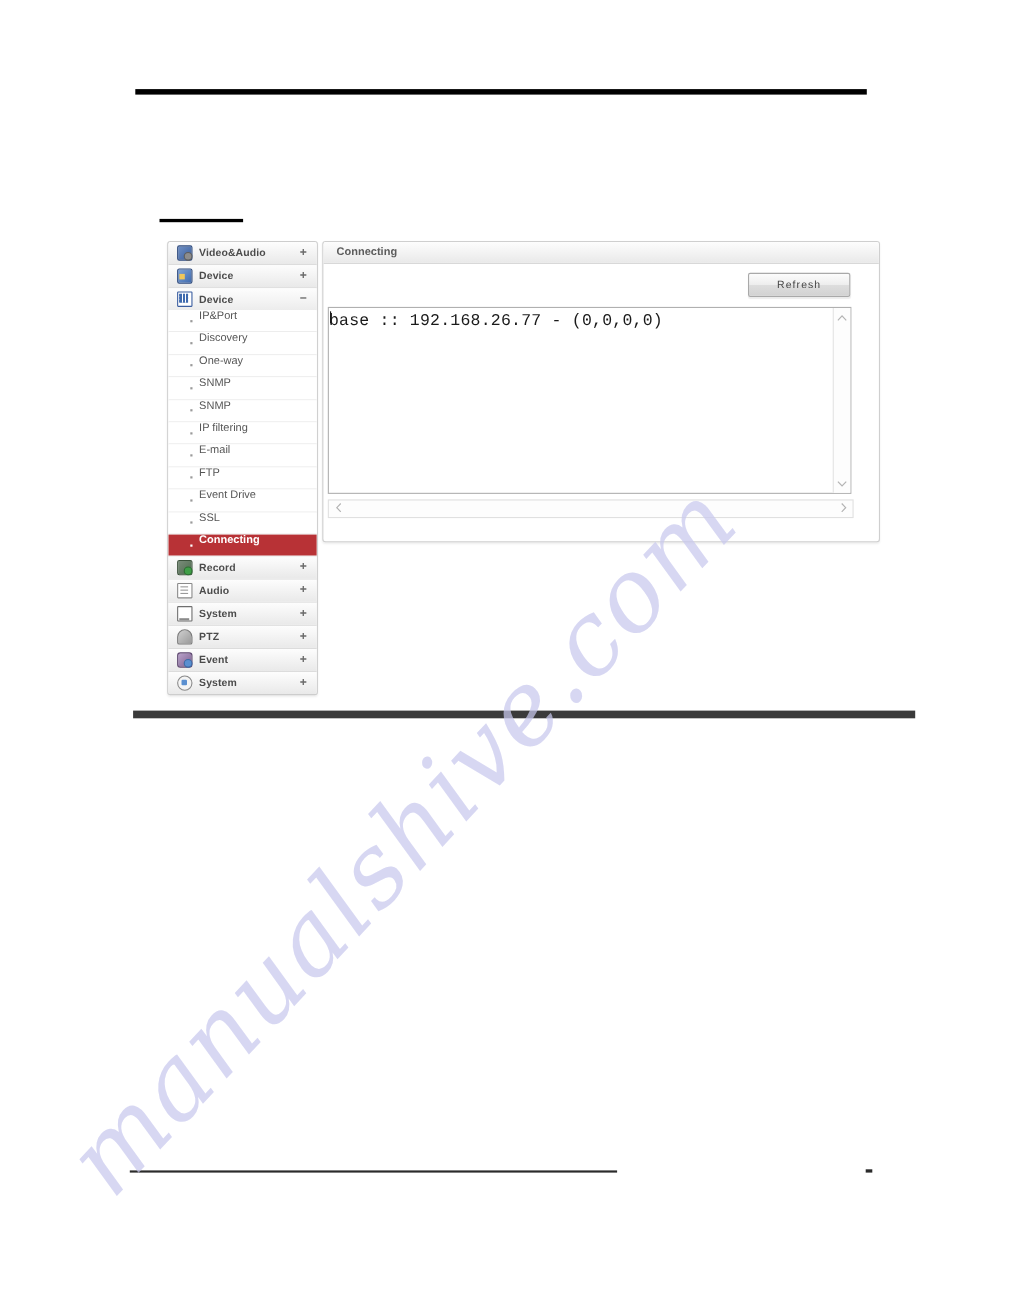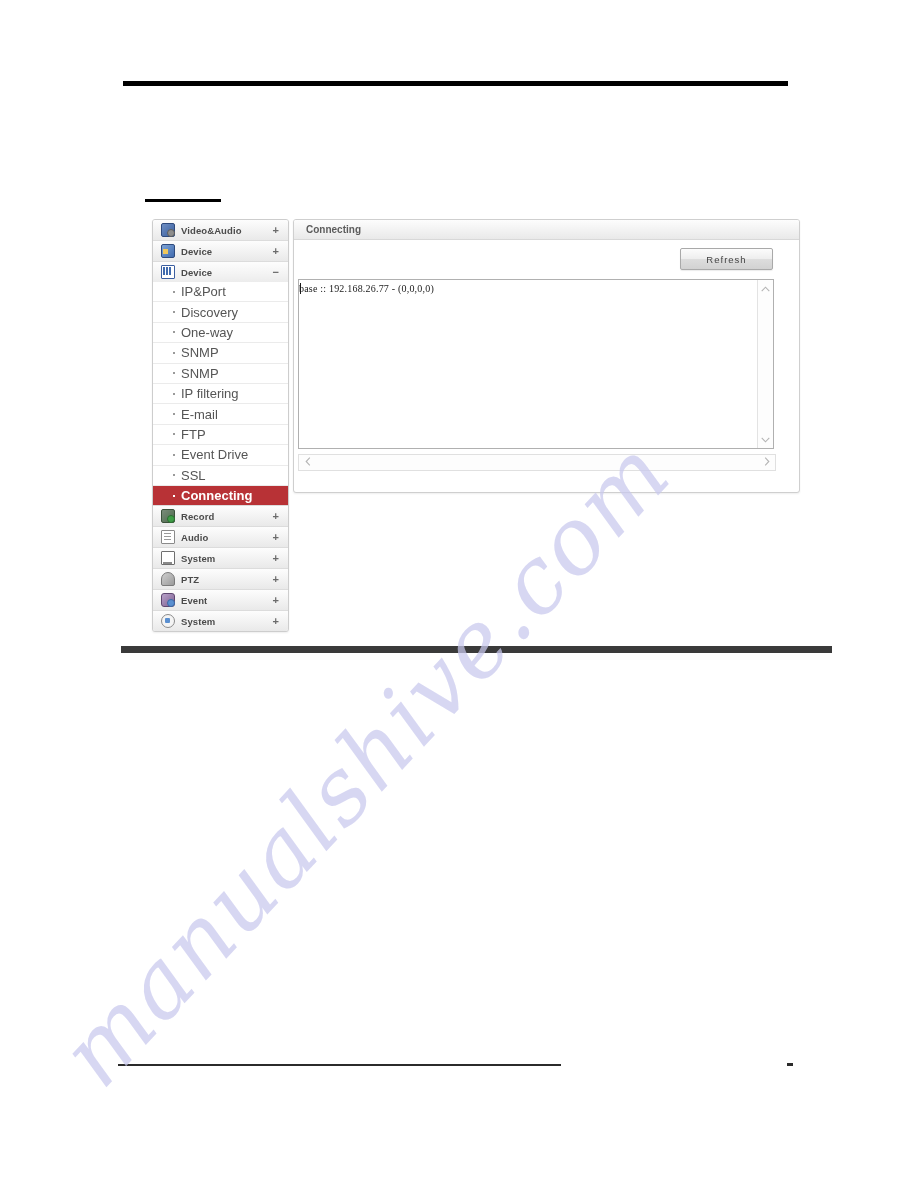--- a/index.html
+++ b/index.html
@@ -174,24 +174,24 @@
     font-weight: bold;
     color: #6b6b6b;
     line-height: 1;
   }
 
   .subnav { background: #ffffff; }
   .sub-item {
     position: relative;
     height: 19.4px;
     display: flex;
-    align-items: center;
+    align-items: flex-start;
     padding-left: 28px;
     border-bottom: 1px solid #ebebeb;
-    font-size: 13px;
+    font-size: 10px;
     color: #555555;
     cursor: pointer;
     background: #ffffff;
   }
   .sub-item:last-child { border-bottom: none; }
   .sub-item .bullet {
     position: absolute;
     left: 20px;
     top: 50%;
     transform: translateY(-50%);
@@ -282,22 +282,22 @@
     top: 39px;
     width: 474px;
     height: 168px;
     border: 1px solid #b0b0b0;
     background: #ffffff;
   }
   .console-text {
     position: absolute;
     left: 0px;
     top: 3px;
-    font-family: Liberation Serif, serif;
-    font-size: 10px;
+    font-family: Liberation Mono, monospace;
+    font-size: 15px;
     color: #1a1a1a;
     white-space: pre;
     letter-spacing: 0.2px;
   }
   .caret {
     position: absolute;
     left: 1px;
     top: 3px;
     width: 1px;
     height: 11px;

